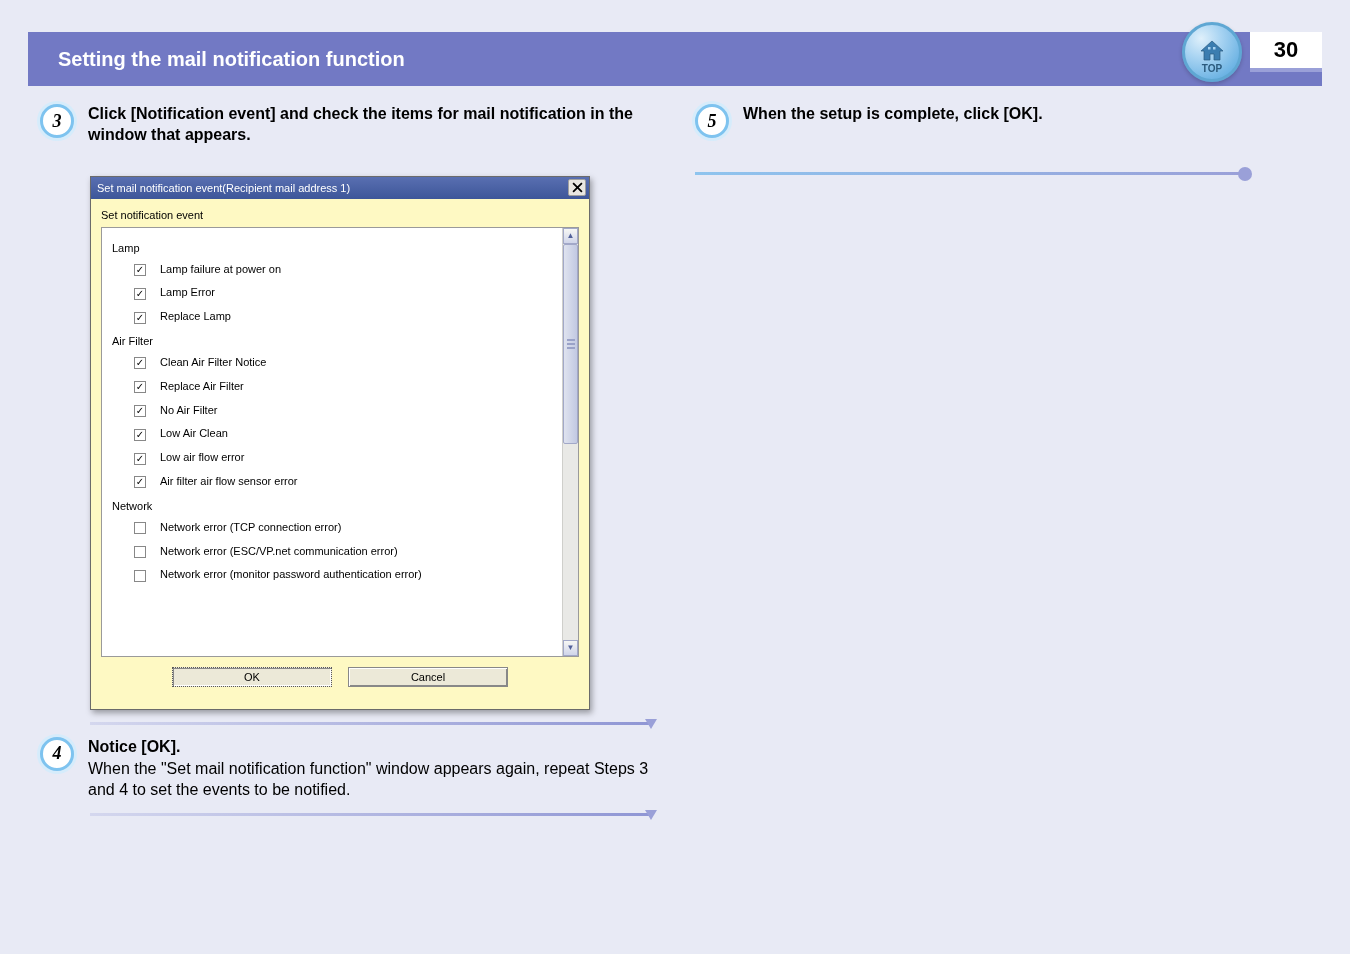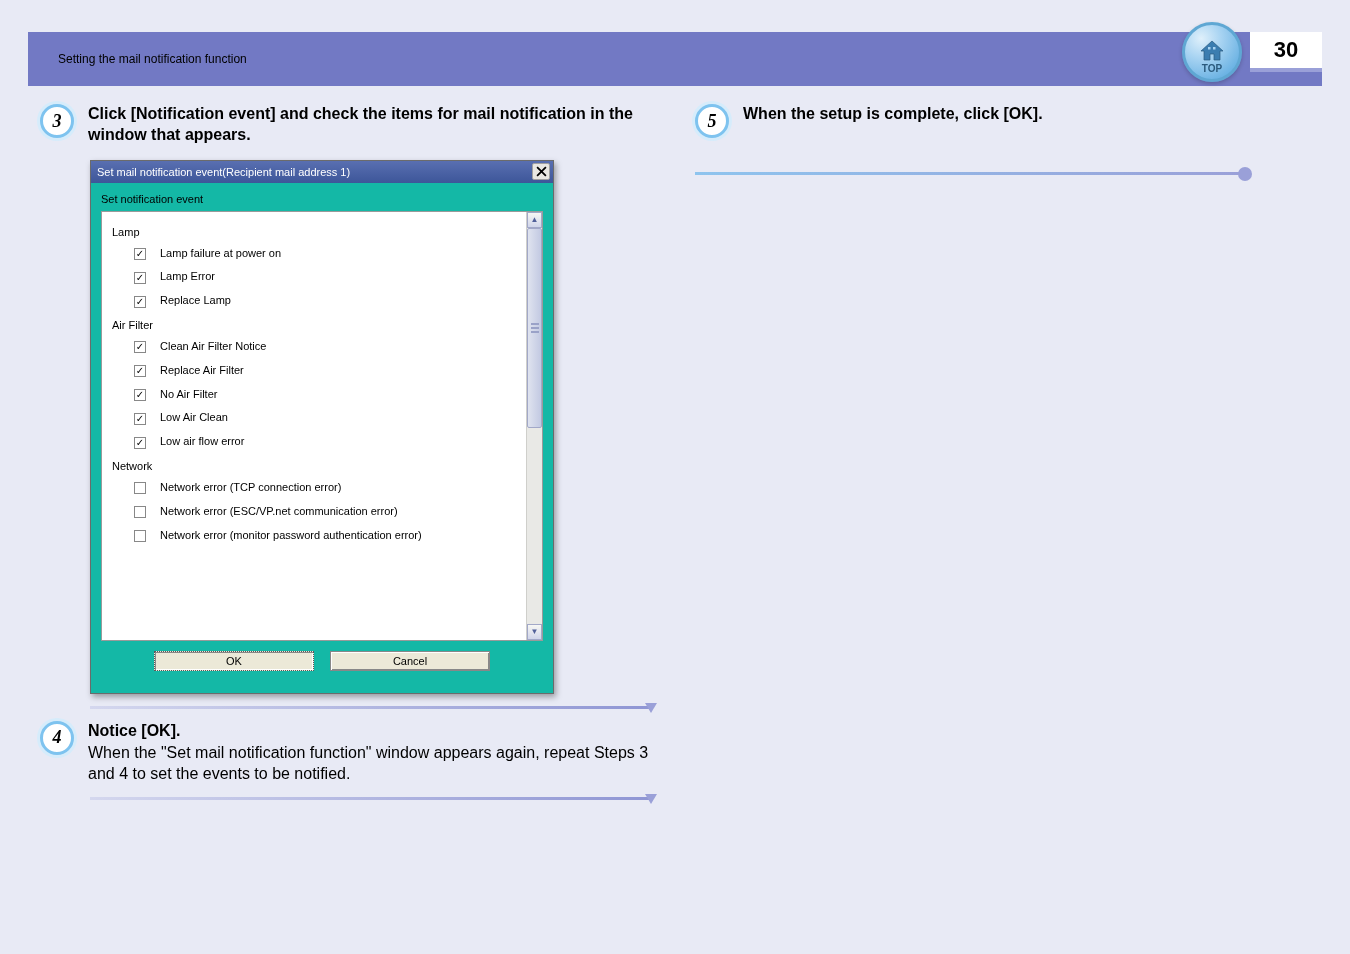--- a/index.html
+++ b/index.html
@@ -17,23 +17,23 @@
     margin-top: 32px;
     margin-left: 28px;
     margin-right: 28px;
     display: flex;
     align-items: center;
     justify-content: space-between;
     padding-left: 30px;
     position: relative;
   }
   .header-title {
-    color: #000000;
-    font-weight: normal;
-    font-size: 12px;
+    color: #ffffff;
+    font-weight: bold;
+    font-size: 20px;
   }
   .header-right {
     display: flex;
     align-items: center;
     gap: 8px;
     position: absolute;
     right: 0;
     top: -10px;
   }
   .top-button {
@@ -101,25 +101,25 @@
     box-shadow: 0 0 0 3px #d6ecfb;
   }
   .step-text {
     font-size: 16px;
     line-height: 1.3;
   }
   .step-text .strong { font-weight: bold; }
   .step-text .desc { font-weight: normal; margin-top: 2px; }
 
   .dialog {
-    margin-top: 14px;
+    margin-top: 30px;
     margin-left: 50px;
-    width: 464px;
+    width: 500px;
     border: 1px solid #6b6b6b;
-    background: #14b8a6;
+    background: #fef9c3;
     box-shadow: 2px 3px 6px rgba(0,0,0,0.35);
     font-size: 11px;
   }
   .dialog-titlebar {
     height: 22px;
     background: linear-gradient(#596fb1, #3d5699);
     color: #fff;
     display: flex;
     align-items: center;
     padding-left: 6px;
@@ -360,20 +360,24 @@
                 <span>No Air Filter</span>
               </label>
               <label class="checkbox-row dlg-text">
                 <span class="chk checked"></span>
                 <span>Low Air Clean</span>
               </label>
               <label class="checkbox-row dlg-text">
                 <span class="chk checked"></span>
                 <span>Low air flow error</span>
               </label>
+              <label class="checkbox-row dlg-text">
+                <span class="chk checked"></span>
+                <span>Air filter air flow sensor error</span>
+              </label>
               <div class="group-head dlg-text">Network</div>
               <label class="checkbox-row dlg-text">
                 <span class="chk"></span>
                 <span>Network error (TCP connection error)</span>
               </label>
               <label class="checkbox-row dlg-text">
                 <span class="chk"></span>
                 <span>Network error (ESC/VP.net communication error)</span>
               </label>
               <label class="checkbox-row dlg-text">

